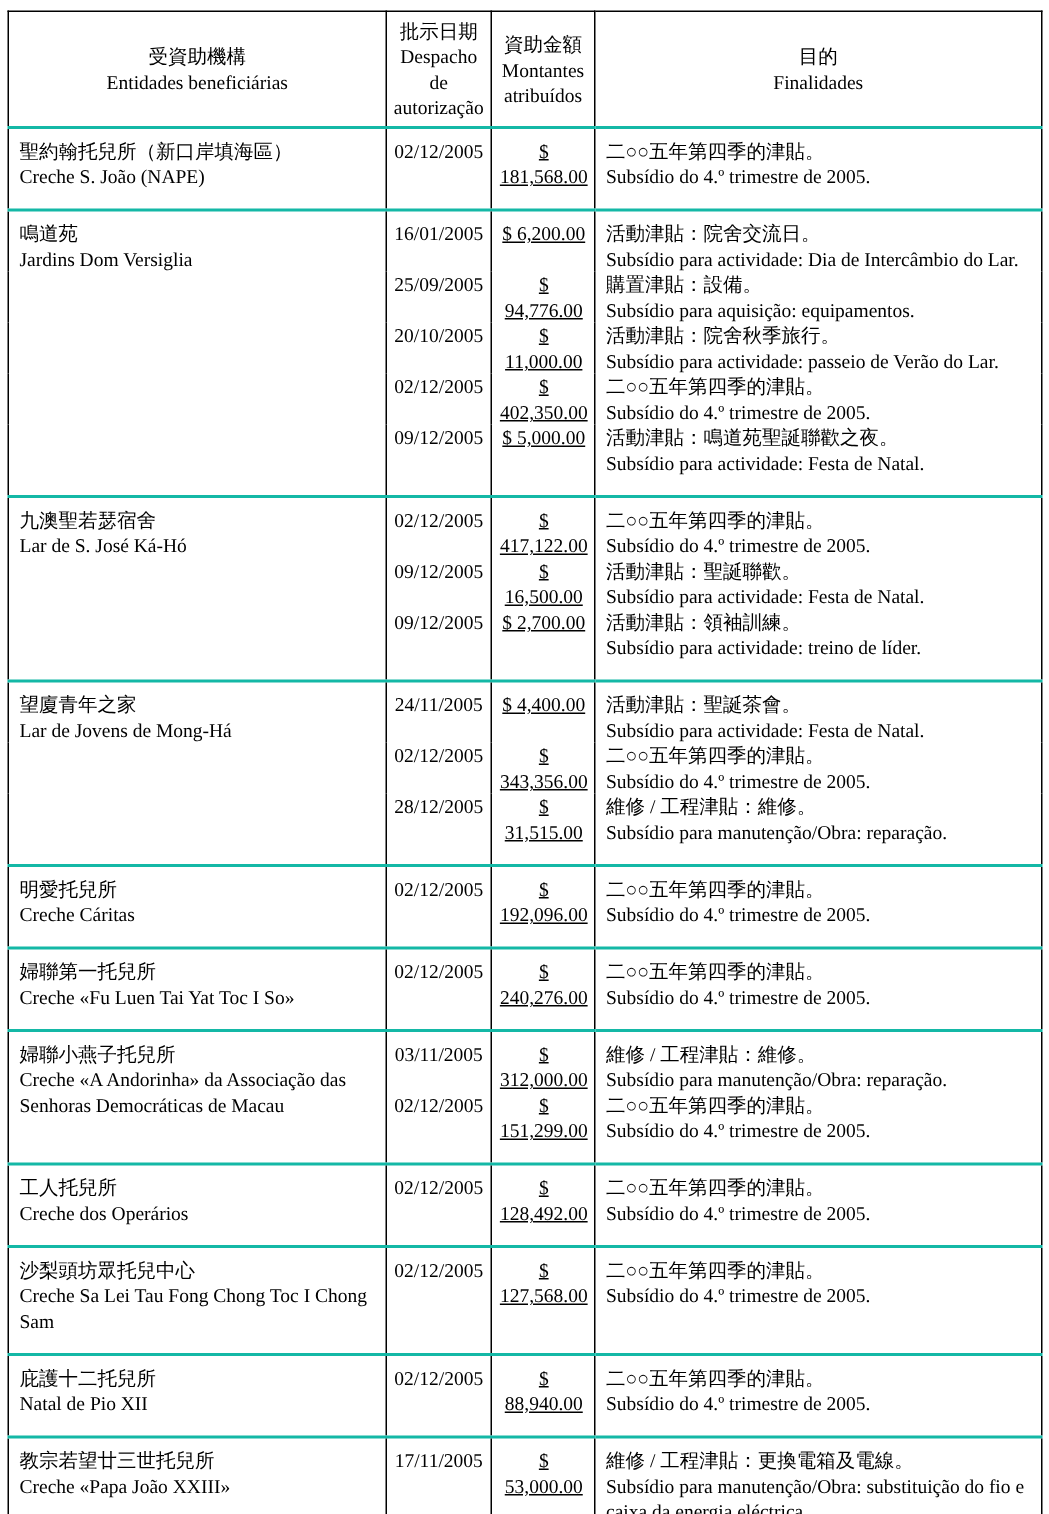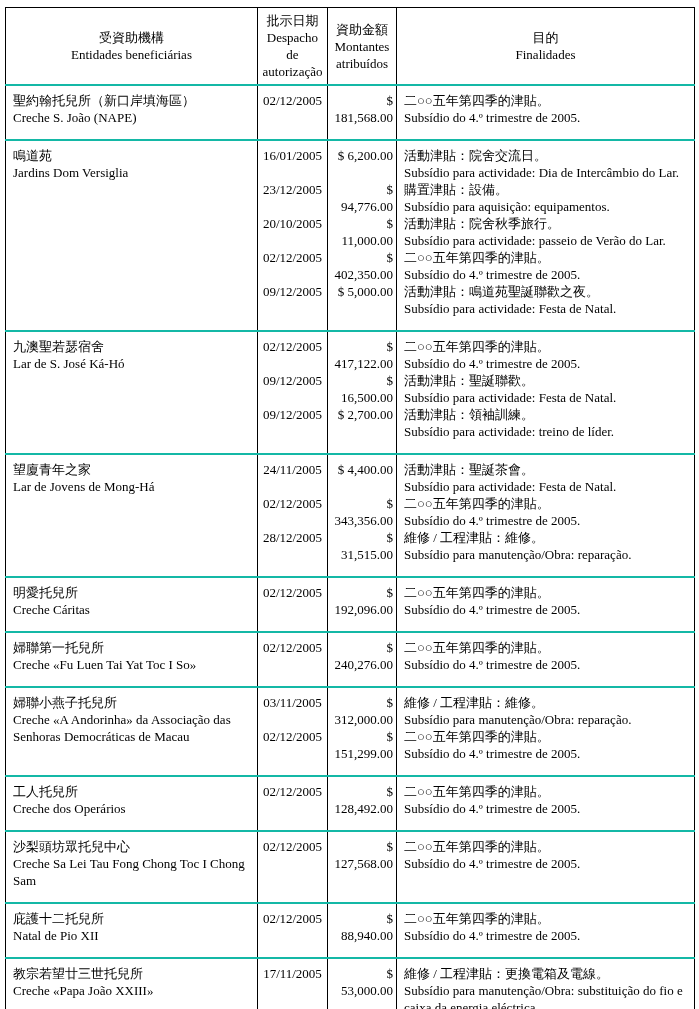--- a/index.html
+++ b/index.html
@@ -40,21 +40,21 @@
   }
   tr.group-start > td {
     border-top: 2px solid #14b8a6;
     padding-top: 6px;
   }
   tr.group-end > td {
     padding-bottom: 13px;
   }
   td.entity  { padding-left: 7px; padding-right: 6px; text-align: left; }
   td.date    { text-align: center; margin-top: 20px; }
-  td.amount  { text-align: right; padding-right: 3px; }
+  td.amount  { text-align: center; padding-right: 3px; text-decoration: underline; }
   td.purpose { padding-left: 7px; padding-right: 5px; text-align: left; }
   .line { line-height: 17px; }
 </style>
 </head>
 <body>
 
 <div class="page">
   <table class="subsidy-table">
     <colgroup>
       <col style="width:252px">
@@ -103,21 +103,21 @@
             <div class="line">Jardins Dom Versiglia</div>
           </td>
           <td class="date">16/01/2005</td>
           <td class="amount">$ 6,200.00</td>
           <td class="purpose">
             <div class="line">活動津貼：院舍交流日。</div>
             <div class="line">Subsídio para actividade: Dia de Intercâmbio do Lar.</div>
           </td>
         </tr>
         <tr>
-          <td class="date">23/12/2005</td>
+          <td class="date">25/09/2005</td>
           <td class="amount">$ 94,776.00</td>
           <td class="purpose">
             <div class="line">購置津貼：設備。</div>
             <div class="line">Subsídio para aquisição: equipamentos.</div>
           </td>
         </tr>
         <tr>
           <td class="date">20/10/2005</td>
           <td class="amount">$ 11,000.00</td>
           <td class="purpose">

